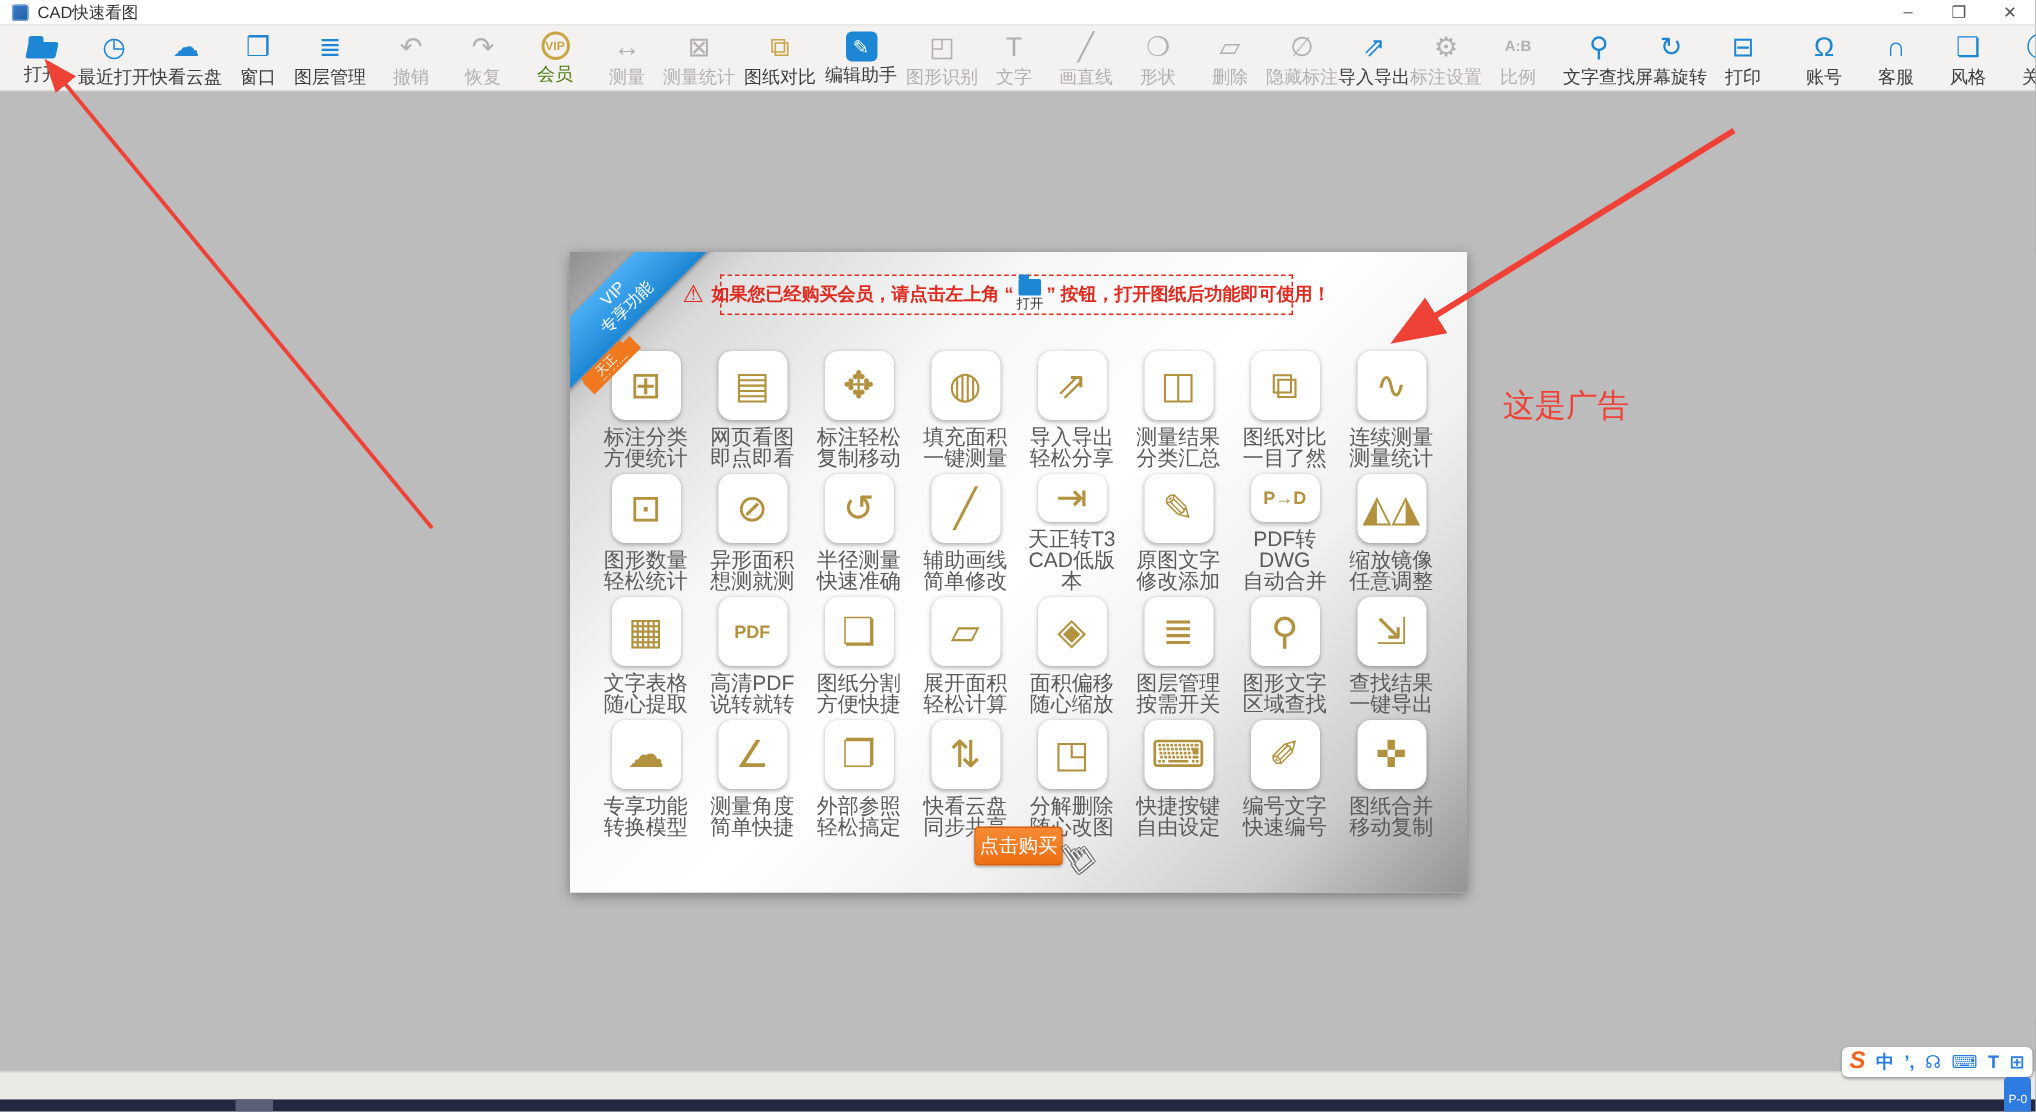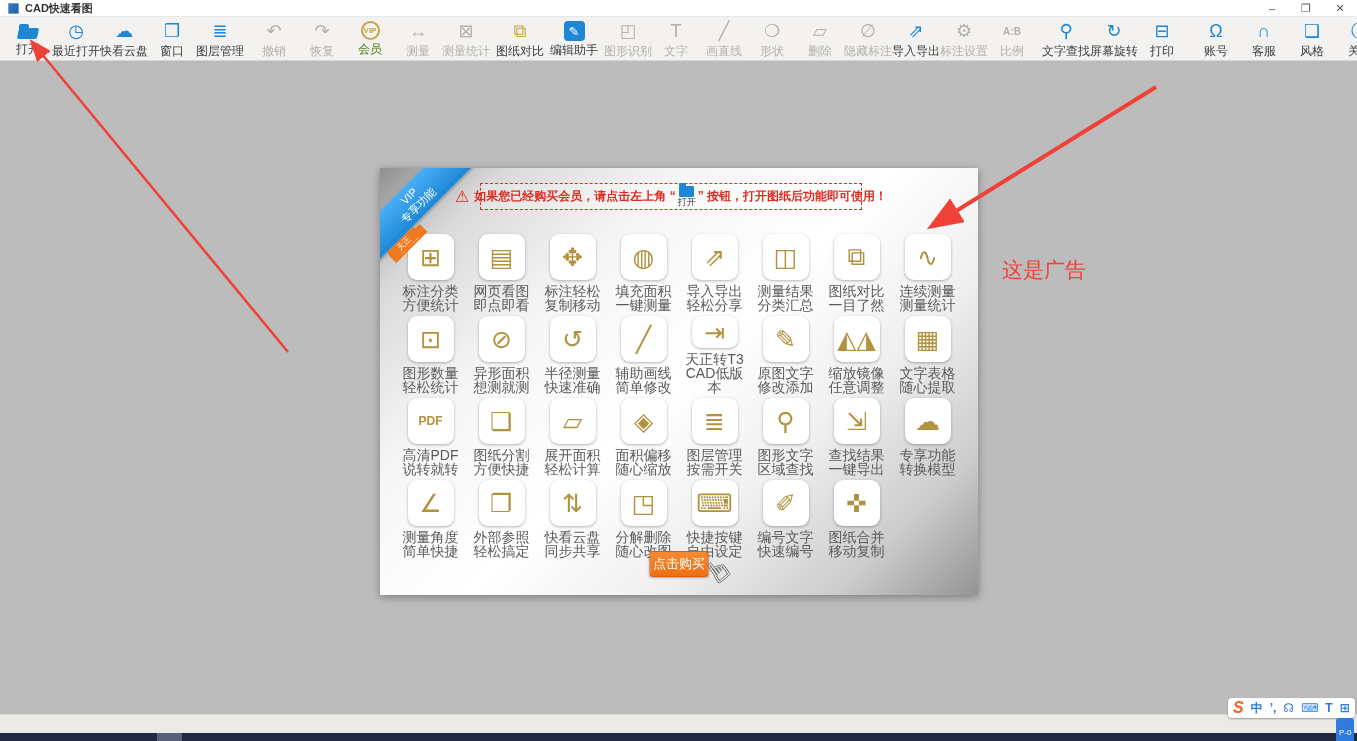--- a/index.html
+++ b/index.html
@@ -2,21 +2,21 @@
 <html><head>
 <meta charset="utf-8">
 <style>
   html,body{margin:0;padding:0;}
   body{font-family:"Liberation Sans","DejaVu Sans",sans-serif;background:#888;}
   .app{position:relative;width:1357px;height:741px;background:#bcbcbc;overflow:hidden;}
 
   
   .titlebar{position:absolute;left:0;top:0;width:1357px;height:17px;background:#ffffff;display:flex;align-items:center;border-bottom:1px solid #e8e8e8;box-sizing:border-box;}
   .app-icon{width:11px;height:11px;margin:0 6px 0 8px;border-radius:2px;background:linear-gradient(135deg,#3f7cc4,#1f5ea8);box-shadow:inset 0 0 0 1px #6ea0d6;}
-  .win-title{font-size:11px;color:#333;font-weight:bold;}
+  .win-title{font-size:11px;color:#333;}
   .win-controls{margin-left:auto;display:flex;height:100%;}
   .ctrl{width:34px;height:100%;display:flex;align-items:center;justify-content:center;font-size:11px;color:#555;cursor:default;}
 
   
   .toolbar{position:absolute;left:0;top:17px;width:1357px;height:44px;background:#f3f2f0;border-bottom:1px solid #d8d6d2;box-sizing:border-box;display:flex;align-items:stretch;padding-left:4px;}
   .tb-item{display:flex;flex-direction:column;align-items:center;justify-content:flex-start;padding:4px 6px 2px;min-width:36px;}
   .tb-glyph{height:21px;min-width:21px;display:flex;align-items:center;justify-content:center;font-size:18px;line-height:21px;color:#1e87d5;}
   .tb-label{font-size:12px;color:#3c3c3c;white-space:nowrap;margin-top:1px;}
   .tb-item[data-state="disabled"] .tb-glyph,.tb-item[data-state="disabled"] .tb-label{color:#b3b1ad;}
   .tb-item[data-state="gold"] .tb-glyph{color:#c9a544;}
@@ -367,20 +367,27 @@
         </div>
 
         <div class="feature">
           <span class="f-icon" data-icon="edit-original-text" data-cls="">✎</span>
 
           <span class="f-caption">
             <span>原图文字</span><br><span>修改添加</span>
           </span>
         </div>
 
+        <div class="feature">
+          <span class="f-icon" data-icon="pdf-to-dwg" data-cls="txt">P→D</span>
+
+          <span class="f-caption">
+            <span>PDF转DWG</span><br><span>自动合并</span>
+          </span>
+        </div>
 
         <div class="feature">
           <span class="f-icon" data-icon="mirror-scale" data-cls="">◭◮</span>
 
           <span class="f-caption">
             <span>缩放镜像</span><br><span>任意调整</span>
           </span>
         </div>
 
         <div class="feature">

